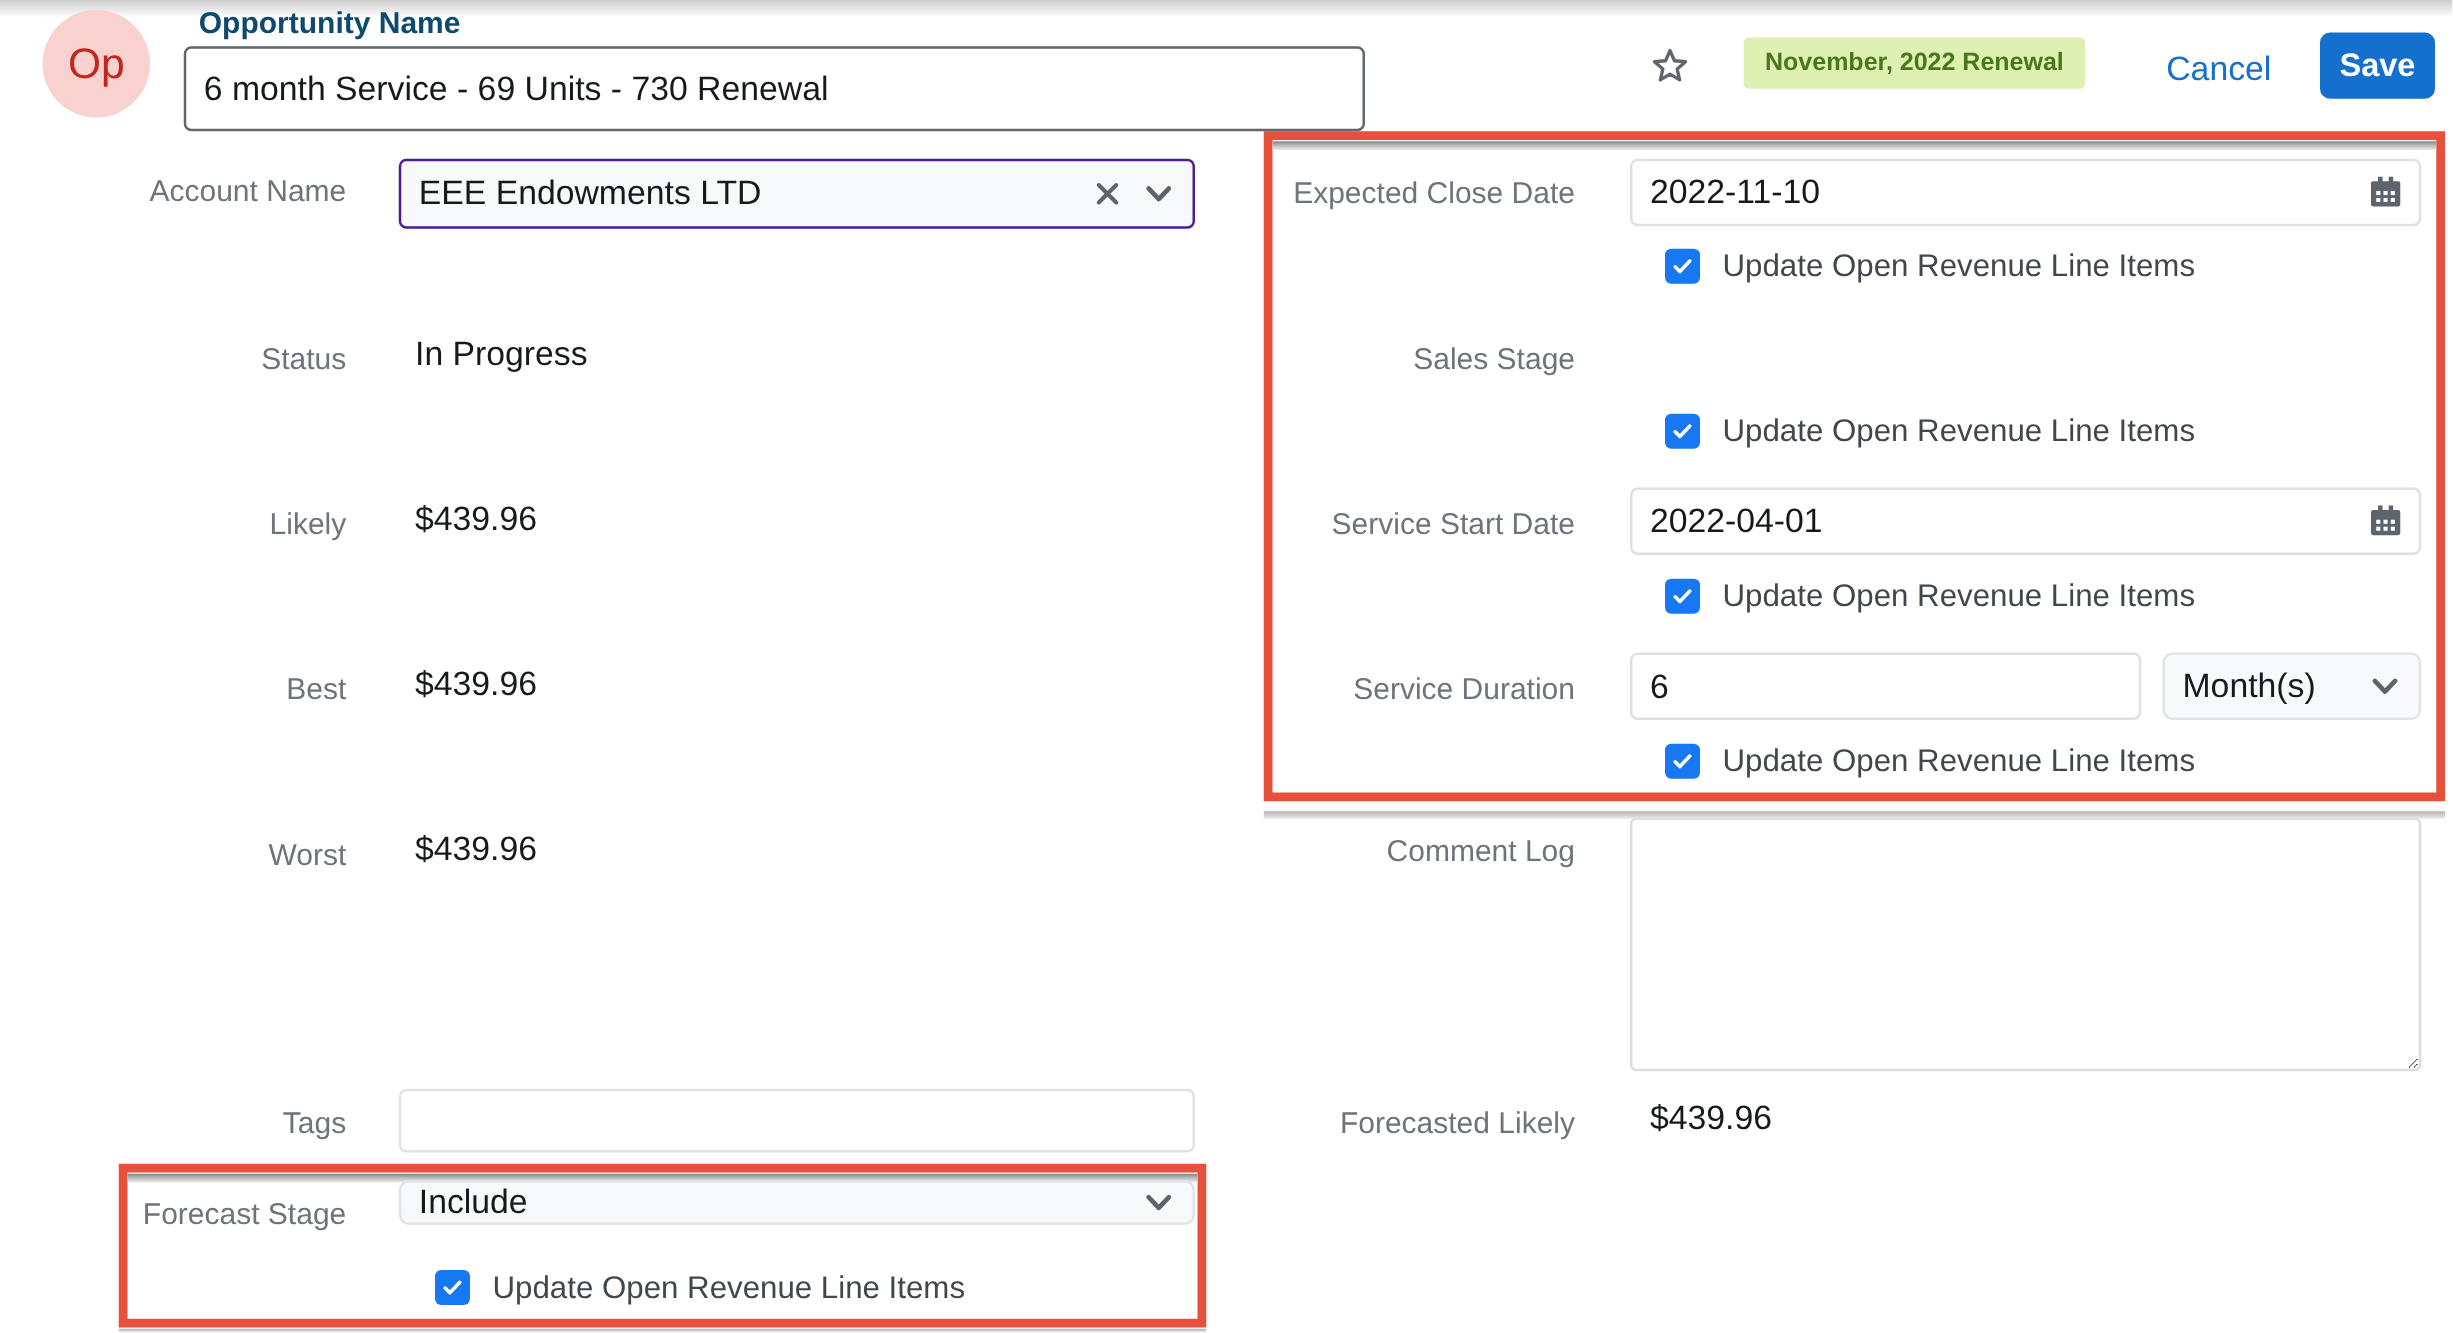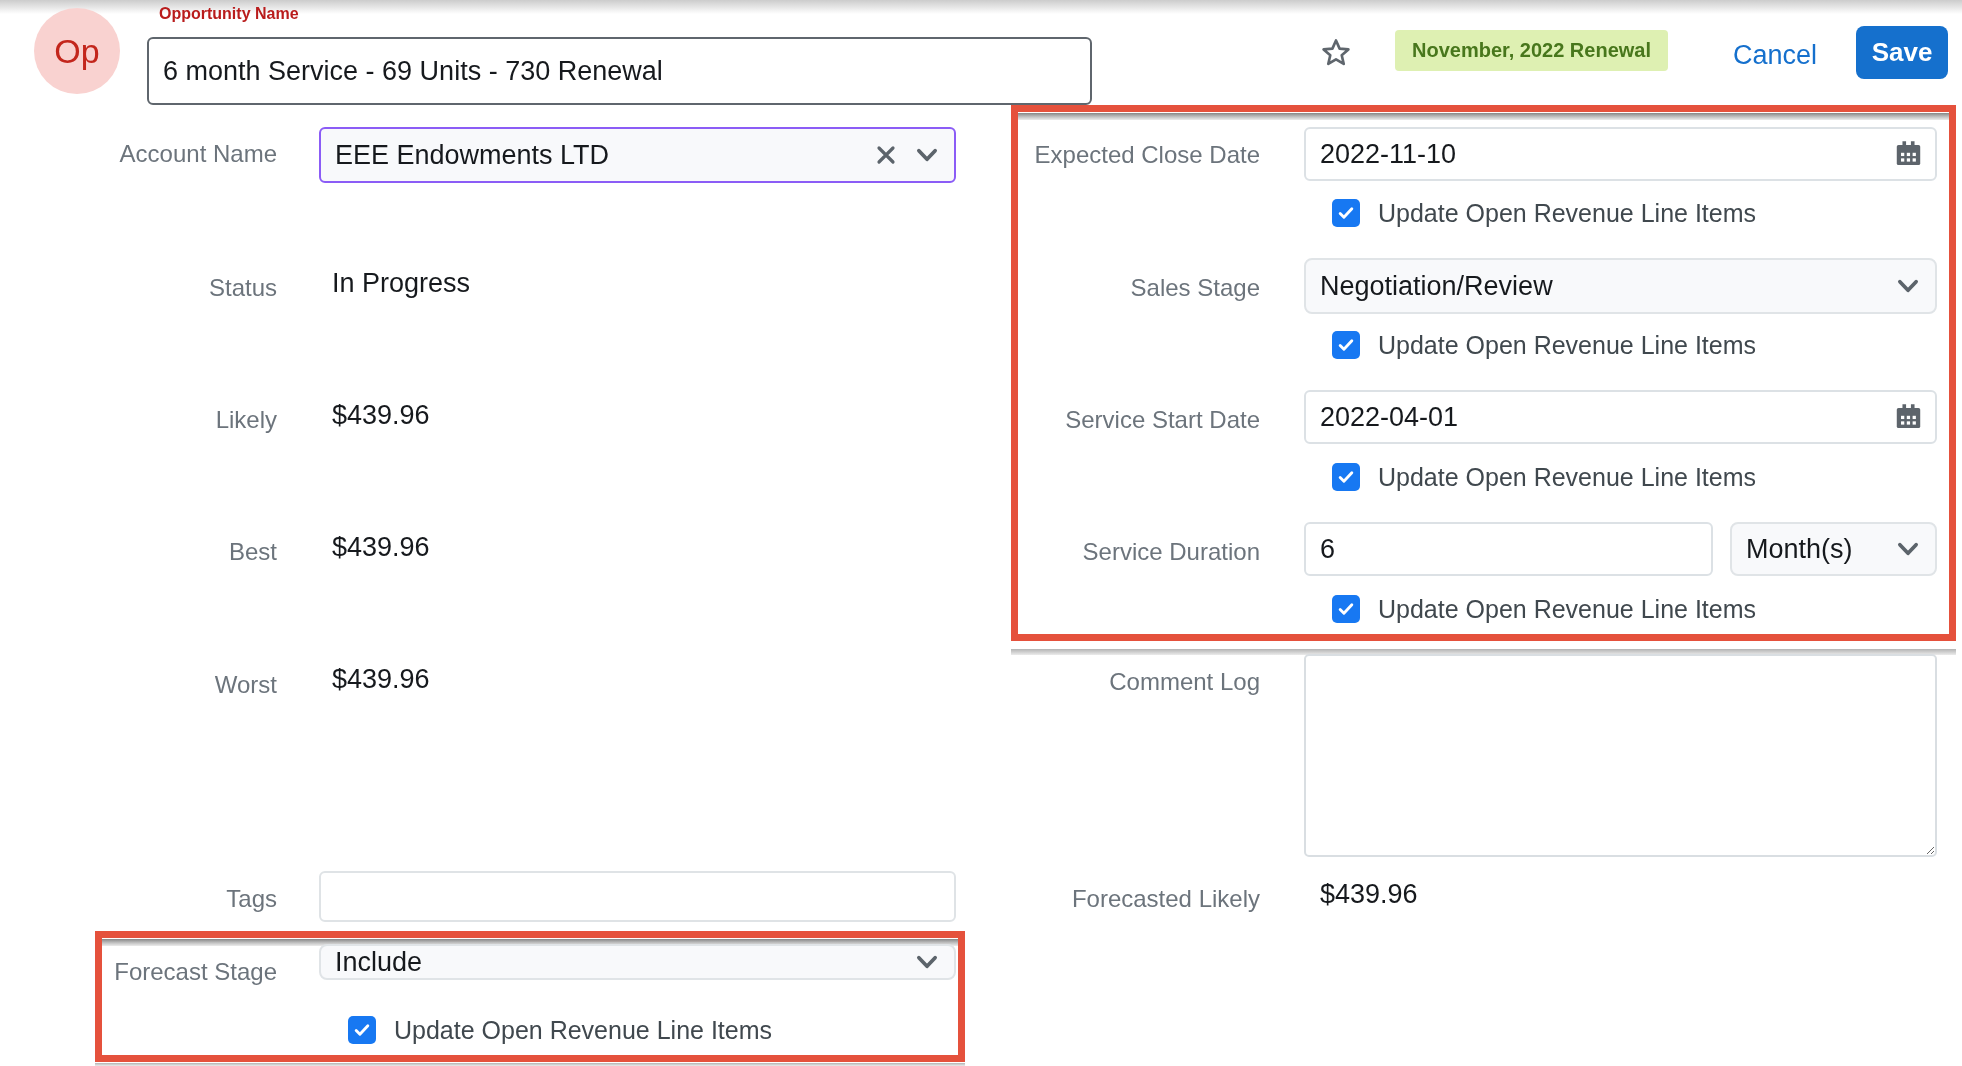--- a/index.html
+++ b/index.html
@@ -11,21 +11,21 @@
   .abs { position:absolute; }
 
   
   .top-shade { left:0; top:0; width:1962px; height:14px;
     background:linear-gradient(#cccccc, #ffffff); }
 
   
   .avatar { left:34px; top:8px; width:86px; height:86px; border-radius:50%;
     background:#f9d2d0; color:#c3261c; font-size:34px;
     display:flex; align-items:center; justify-content:center; }
-  .opp-label { left:159px; top:5px; font-size:16px; font-weight:700; color:#b91c1c; }
+  .opp-label { left:159px; top:5px; font-size:24px; font-weight:700; color:#0c4a6e; }
   .opp-input { left:147px; top:37px; width:945px; height:68px;
     border:2px solid #5f666d; border-radius:6px; background:#fff;
     font-family:"Liberation Sans",sans-serif; font-size:27px; color:#16191d; padding:0 14px; }
   .star-btn { left:1318px; top:36px; width:36px; height:36px; background:none; border:none; cursor:pointer; }
   .badge { left:1395px; top:30px; height:41px; line-height:41px; padding:0 17px;
     background:#def0b2; color:#48771c; font-size:20px; font-weight:700; border-radius:4px; }
   .cancel { left:1733px; top:40px; font-size:27px; color:#1570cd; cursor:pointer; text-decoration:none; }
   .save { left:1856px; top:26px; width:92px; height:53px; background:#1570cd; color:#fff;
     border:none; border-radius:8px; font-family:"Liberation Sans",sans-serif;
     font-size:26px; font-weight:700; cursor:pointer; }
@@ -33,21 +33,21 @@
   
   .lbl { position:absolute; width:257px; left:20px; text-align:right;
     font-size:24px; color:#6c747c; }
   .rlbl { position:absolute; width:239px; left:1021px; text-align:right;
     font-size:24px; color:#6c747c; }
   .val { position:absolute; font-size:27px; color:#16191d; }
 
   .box { position:absolute; border-radius:6px; font-size:27px; color:#16191d; }
   .select { background:#f8f9fb; border:2px solid #e0e4e7; border-radius:8px; }
   .inputlike { background:#fff; border:2px solid #dce1e5; }
-  .darkborder { background:#f8f9fb; border:2px solid #8b5cf6; border-radius:6px; }
+  .darkborder { background:#f8f9fb; border:2px solid #4c1d95; border-radius:6px; }
   .box .txt { position:absolute; left:14px; top:50%; transform:translateY(-50%); white-space:nowrap; }
   .box .chev { position:absolute; right:14px; top:50%; transform:translateY(-50%); width:26px; height:26px; }
   .box .xic  { position:absolute; right:56px; top:50%; transform:translateY(-50%); width:24px; height:24px; }
   .box .cal  { position:absolute; right:12px; top:50%; transform:translateY(-50%); width:29px; height:29px; }
 
   .realinput { position:absolute; font-family:"Liberation Sans",sans-serif; font-size:27px;
     color:#16191d; background:#fff; border:2px solid #dce1e5; border-radius:6px; padding:0 14px; }
 
   
   .cbx { position:absolute; width:28px; height:28px; background:#1778f2; border-radius:5px;
@@ -147,26 +147,20 @@
     </svg>
   </div>
   <div class="cbx" style="left:1332px; top:199px;">
     <svg viewBox="0 0 24 24">
         <path d="M5 12.5l4.5 4.5L19 7" stroke="#fff" stroke-width="3.4" fill="none" stroke-linecap="round" stroke-linejoin="round"></path>
       </svg>
   </div>
   <div class="cbl" style="left:1378px; top:199px;">Update Open Revenue Line Items</div>
 
   <div class="rlbl" style="top:274px;text-align:right;">Sales Stage</div>
-  <div class="box select" style="left:1304px; top:258px; width:633px; height:56px;">
-    <span class="txt">Negotiation/Review</span>
-    <svg class="chev" viewBox="0 0 24 24">
-        <path d="M4.5 8l7.5 8 7.5-8" stroke="#5c646b" stroke-width="3.4" fill="none" stroke-linecap="round" stroke-linejoin="round"></path>
-      </svg>
-  </div>
   <div class="cbx" style="left:1332px; top:331px;">
     <svg viewBox="0 0 24 24">
         <path d="M5 12.5l4.5 4.5L19 7" stroke="#fff" stroke-width="3.4" fill="none" stroke-linecap="round" stroke-linejoin="round"></path>
       </svg>
   </div>
   <div class="cbl" style="left:1378px; top:331px;">Update Open Revenue Line Items</div>
 
   <div class="rlbl" style="top:406px;">Service Start Date</div>
   <div class="box inputlike" style="left:1304px; top:390px; width:633px; height:54px;">
     <span class="txt">2022-04-01</span>

